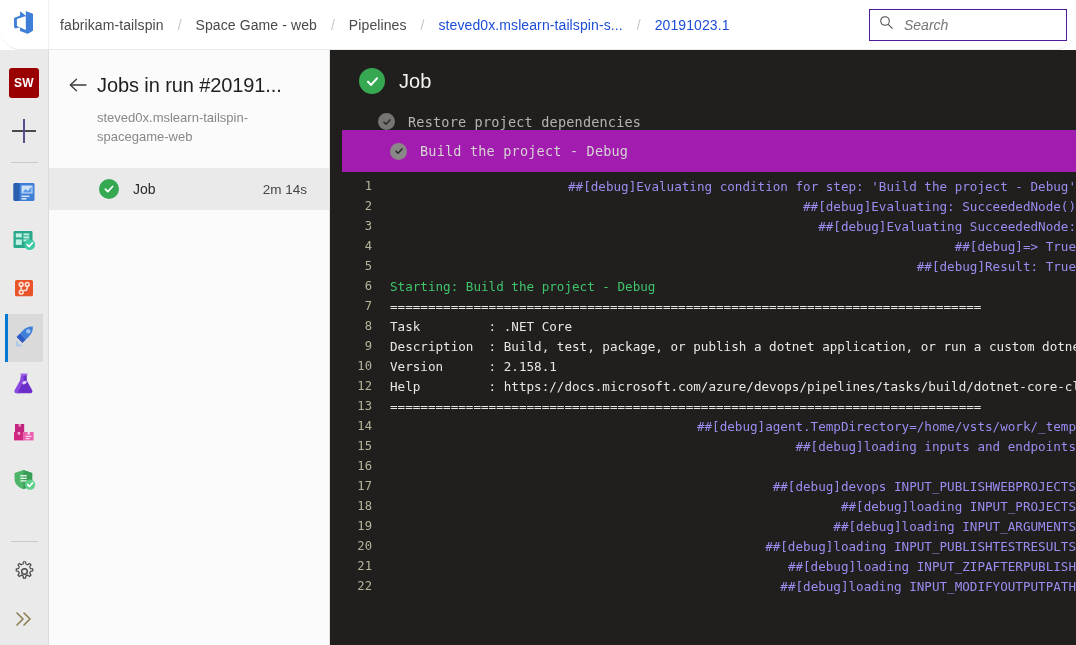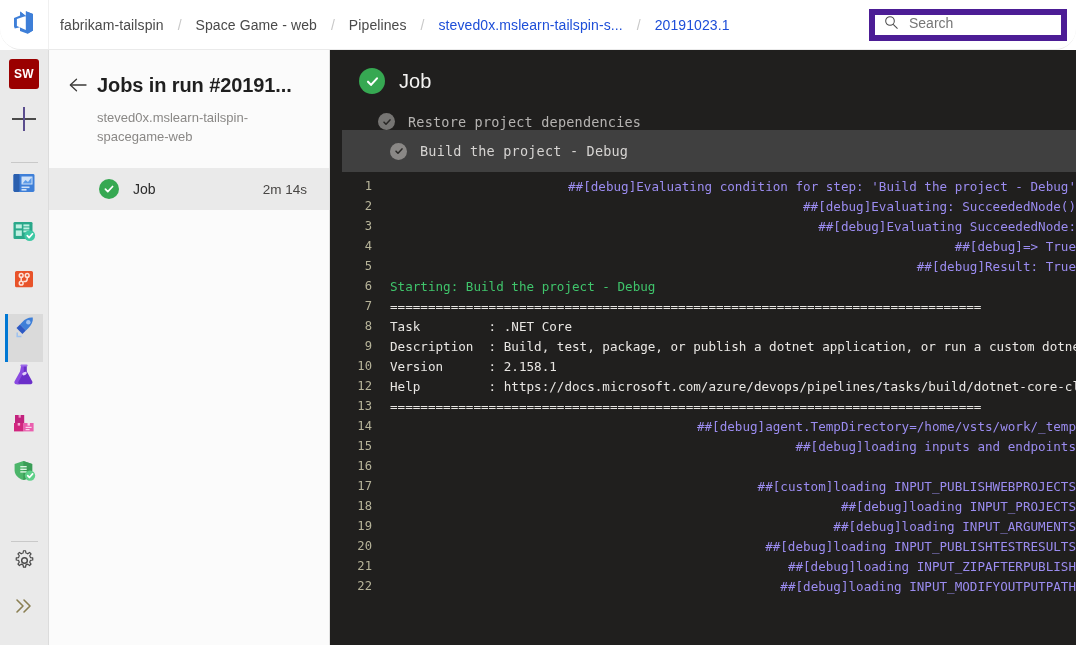--- a/index.html
+++ b/index.html
@@ -33,40 +33,40 @@
   }
   .crumb {
     font-size: 14px; color: #4a4a4a; letter-spacing: .1px;
     padding: 2px 0;
   }
   .crumb.muted { color: #1d4ed8; }
   .crumb-sep { color: #c8c8c8; font-size: 14px; margin: 0 14px; }
   .searchbox {
     width: 198px; height: 32px; flex: 0 0 198px;
     margin-right: 9px; margin-left: auto;
-    border: 6px solid #4c1d95; background: #fff;
-    display: flex; align-items: flex-start; padding: 0 9px;
+    border: 1px solid #4c1d95; background: #fff;
+    display: flex; align-items: center; padding: 0 9px; font-style: italic;
   }
   .searchbox .ph { font-size: 14px; color: #767676; margin-left: 10px; }
 
   
   .bodyrow { flex: 1 1 auto; display: flex; min-height: 0; }
 
   
   .vnav {
     width: 49px; flex: 0 0 49px;
     background: #eaeaea;
     border-right: 1px solid #dcdcdc;
     display: flex; flex-direction: column; align-items: center;
     padding-top: 9px;
     position: relative;
   }
   .vnav-item {
     width: 38px; height: 48px;
-    display: flex; justify-content: center;
+    display: flex; align-items: center; justify-content: center;
     position: relative;
   }
   .vnav-item.active { background: #dadada; }
   .vnav-item.active::before {
     content: ""; position: absolute; left: 0; top: 0; bottom: 0;
     width: 3px; background: #0078d4;
   }
   .vnav-sep { width: 27px; height: 1px; background: #c9c9c9; margin: 7px 0; }
   .vnav-spacer { flex: 1 1 auto; }
   .proj-badge {
@@ -91,21 +91,21 @@
     display: flex; flex-direction: column;
     overflow: hidden;
   }
   .jobs-head { padding: 22px 16px 6px 16px; display: flex; align-items: flex-start; }
   .back-btn {
     width: 26px; flex: 0 0 26px; height: 26px;
     display: flex; align-items: center; justify-content: center;
     margin-right: 6px; margin-top: 2px;
   }
   .jobs-title {
-    font-size: 20px; color: #1f1f1f; font-weight: 700;
+    font-size: 20px; color: #1f1f1f; font-weight: 400;
     letter-spacing: -.1px; line-height: 26px;
     white-space: nowrap; overflow: hidden;
   }
   .jobs-sub {
     padding: 2px 16px 0 48px;
     font-size: 13px; color: #8a8886; line-height: 19px;
     word-break: break-word;
   }
   .job-list { margin-top: 22px; }
   .job-row {
@@ -134,21 +134,21 @@
     margin-left: 14px; letter-spacing: .1px;
   }
   .steps { flex: 1 1 auto; min-height: 0; overflow: hidden; position: relative; }
   .step-row {
     height: 40px; display: flex; align-items: center;
     padding-left: 48px; color: #d6d4d2;
     font-family: "DejaVu Sans Mono", monospace;
     font-size: 13.5px; letter-spacing: .2px;
   }
   .step-row.clipped { height: 18px; align-items: flex-end; overflow: hidden; opacity: .82; }
-  .step-row.current { background: #404040; margin: 0 0 0 12px; height: 42px; align-items: center; }
+  .step-row.current { background: #a21caf; margin: 0 0 0 12px; height: 42px; align-items: center; }
   .step-row .slabel { margin-left: 13px; }
 
   .loglines {
     font-family: "DejaVu Sans Mono", monospace;
     font-size: 12.6px;
     padding-top: 4px;
   }
   .logline { display: flex; height: 20px; align-items: center; white-space: pre; }
   .ln {
     width: 42px; flex: 0 0 42px; text-align: right;
@@ -403,21 +403,21 @@
             <div class="logline"><span class="ln">6</span><span class="ltext c-green">Starting: Build the project - Debug</span></div>
             <div class="logline"><span class="ln">7</span><span class="ltext c-plain">==============================================================================</span></div>
             <div class="logline"><span class="ln">8</span><span class="ltext c-plain">Task         : .NET Core</span></div>
             <div class="logline"><span class="ln">9</span><span class="ltext c-plain">Description  : Build, test, package, or publish a dotnet application, or run a custom dotnet command</span></div>
             <div class="logline"><span class="ln">10</span><span class="ltext c-plain">Version      : 2.158.1</span></div>
             <div class="logline"><span class="ln">12</span><span class="ltext c-plain">Help         : https://docs.microsoft.com/azure/devops/pipelines/tasks/build/dotnet-core-cli</span></div>
             <div class="logline"><span class="ln">13</span><span class="ltext c-plain">==============================================================================</span></div>
             <div class="logline"><span class="ln">14</span><span class="ltext c-debug">##[debug]agent.TempDirectory=/home/vsts/work/_temp</span></div>
             <div class="logline"><span class="ln">15</span><span class="ltext c-debug">##[debug]loading inputs and endpoints</span></div>
             <div class="logline"><span class="ln">16</span></div>
-            <div class="logline"><span class="ln">17</span><span class="ltext c-debug">##[custom]loading INPUT_PUBLISHWEBPROJECTS</span></div>
+            <div class="logline"><span class="ln">17</span><span class="ltext c-debug">##[debug]devops INPUT_PUBLISHWEBPROJECTS</span></div>
             <div class="logline"><span class="ln">18</span><span class="ltext c-debug">##[debug]loading INPUT_PROJECTS</span></div>
             <div class="logline"><span class="ln">19</span><span class="ltext c-debug">##[debug]loading INPUT_ARGUMENTS</span></div>
             <div class="logline"><span class="ln">20</span><span class="ltext c-debug">##[debug]loading INPUT_PUBLISHTESTRESULTS</span></div>
             <div class="logline"><span class="ln">21</span><span class="ltext c-debug">##[debug]loading INPUT_ZIPAFTERPUBLISH</span></div>
             <div class="logline"><span class="ln">22</span><span class="ltext c-debug">##[debug]loading INPUT_MODIFYOUTPUTPATH</span></div>
           </div>
       </div>
     </div>
 
   </div>

